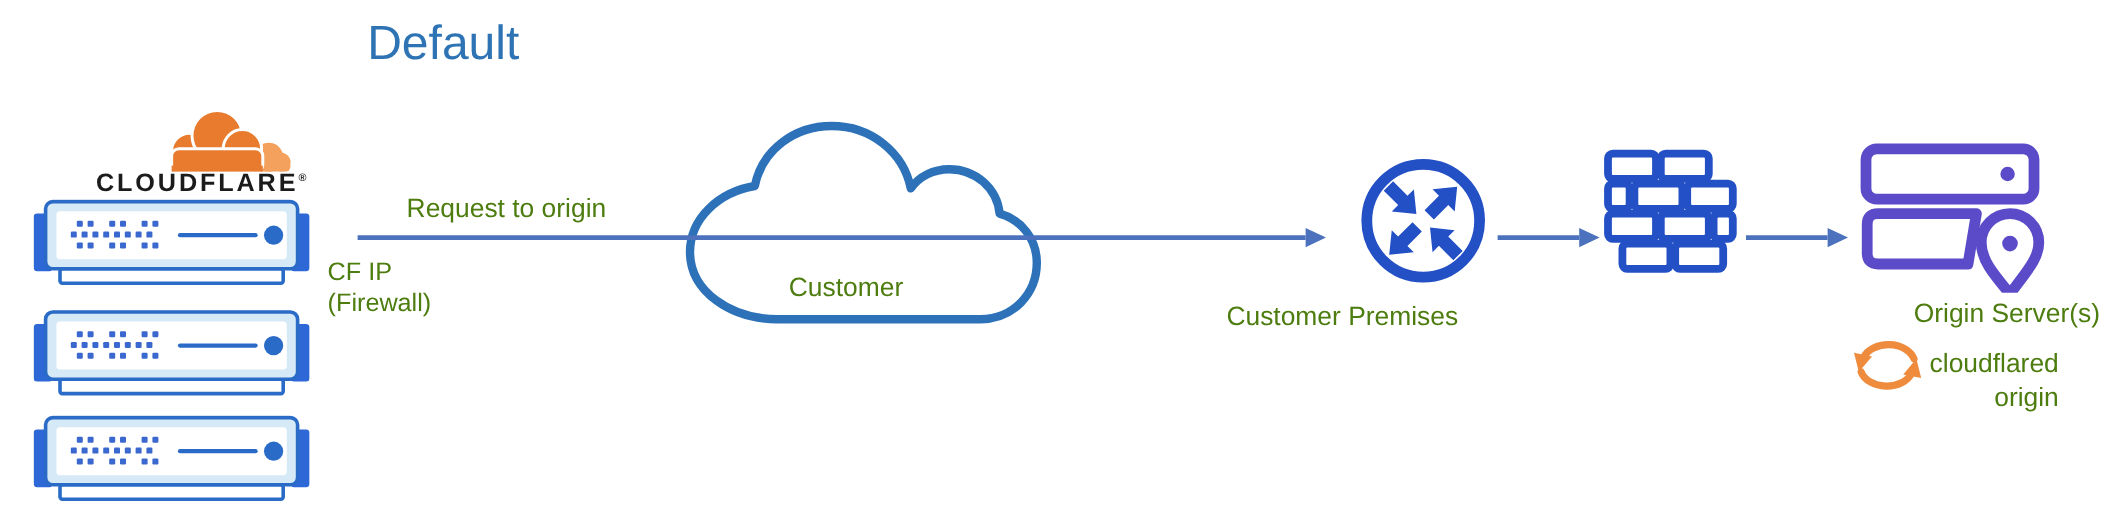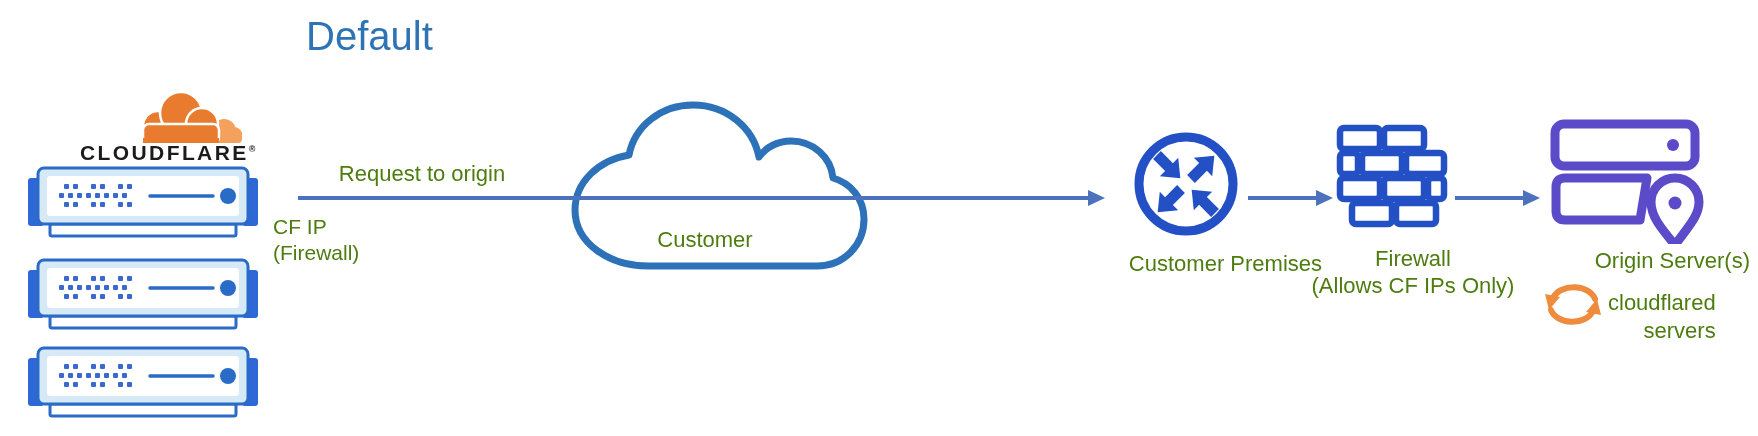--- a/index.html
+++ b/index.html
@@ -17,21 +17,21 @@
     line-height:27px;
     white-space:nowrap;
   }
   #diagram-title{
     left:306px;top:14px;
     font-size:40px;font-weight:400;color:#2e74b5;
   }
   #request-label{left:306px;top:160px;width:232px;text-align:center;}
   #cfip-label{left:273px;top:214px;font-size:21px;line-height:26px;}
   #internet-label{left:630px;top:226px;width:150px;text-align:center;}
-  #cpe-label{left:1022px;top:250px;width:300px;text-align:right;}
+  #cpe-label{left:1022px;top:250px;width:300px;text-align:left;}
   #firewall-label{left:1293px;top:245px;width:240px;text-align:center;}
   #origin-label{left:1510px;top:247px;width:240px;text-align:right;}
   #cloudflared-label{left:1608px;top:289px;line-height:28px;text-align:right;}
   #cf-brand{
     left:36px;top:141px;width:202px;
     color:#1b1b1b;font-size:21px;font-weight:800;letter-spacing:2.4px;
     white-space:nowrap;
     margin-left:44px;
   }
   #cf-brand sup{font-size:9px;letter-spacing:0;vertical-align:super;}
@@ -218,24 +218,20 @@
       <rect x="4" y="29" width="18" height="21" rx="4"></rect>
       <rect x="26" y="29" width="40" height="21" rx="4"></rect>
       <rect x="70" y="29" width="38" height="21" rx="4"></rect>
       <rect x="4" y="54" width="40" height="21" rx="4"></rect>
       <rect x="48" y="54" width="40" height="21" rx="4"></rect>
       <rect x="92" y="54" width="16" height="21" rx="4"></rect>
       <rect x="16" y="79" width="40" height="21" rx="4"></rect>
       <rect x="60" y="79" width="40" height="21" rx="4"></rect>
     </g>
   </svg>
-  <div id="firewall-label" class="abs lbl">
-    <div>Firewall</div>
-    <div>(Allows CF IPs Only)</div>
-  </div>
 
   <svg class="abs" style="left:1548px;top:116px" width="158" height="128" viewBox="0 0 158 128">
     <g stroke="#5c4bc9" stroke-width="9" fill="#ffffff" stroke-linejoin="round">
       <rect x="7" y="8" width="140" height="42" rx="9"></rect>
       <path d="M 99 62 H 17 Q 8 62 8 71 V 95 Q 8 104 17 104 H 92 Z"></path>
     </g>
     <circle cx="125" cy="29" r="6" fill="#5c4bc9"></circle>
     <g>
       <path d="M 127 129 C 112 111 103 100 103 86 A 24 24 0 1 1 151 86 C 151 100 140 111 127 129 Z" fill="#ffffff" stroke="#5c4bc9" stroke-width="9" stroke-linejoin="round"></path>
       <circle cx="127" cy="87" r="6.5" fill="#5c4bc9"></circle>
@@ -248,16 +244,16 @@
       <path d="M 53 18 A 22 16 0 0 0 11 17"></path>
       <path d="M 9 29 A 22 16 0 0 0 51 30"></path>
     </g>
     <g fill="#ee8b3d">
       <polygon points="3,13 18,16 7,29"></polygon>
       <polygon points="59,34 44,31 55,18"></polygon>
     </g>
   </svg>
   <div id="cloudflared-label" class="abs lbl">
     <div>cloudflared</div>
-    <div>servers</div>
+    <div>origin</div>
   </div>
 
 </div>
 
 </body></html>

